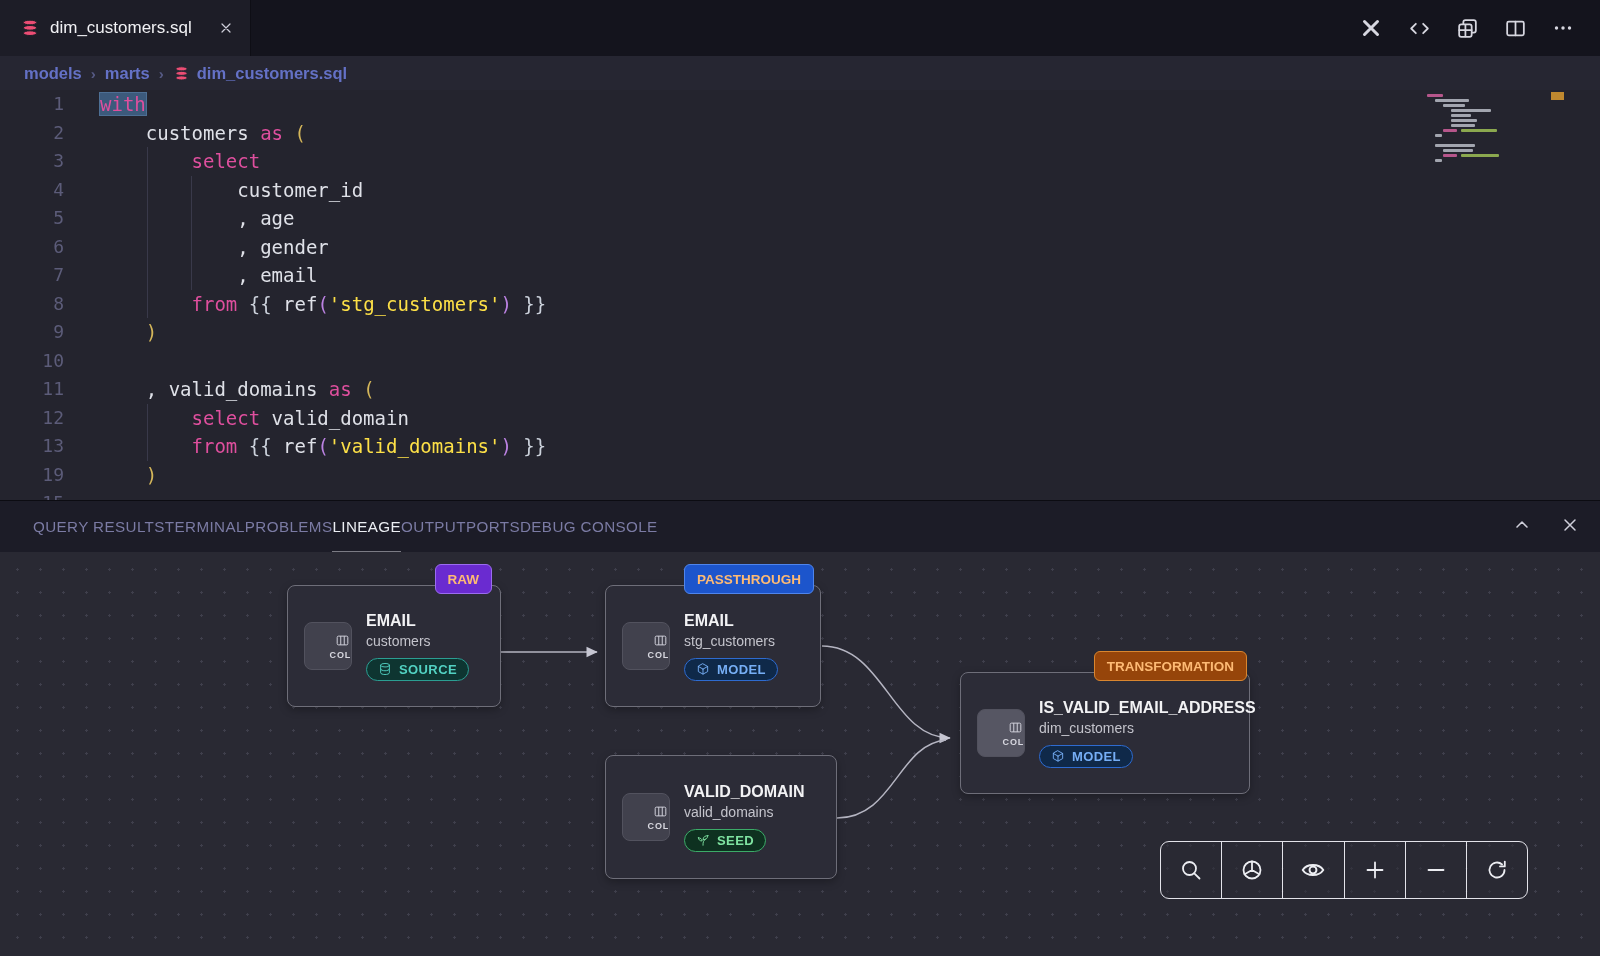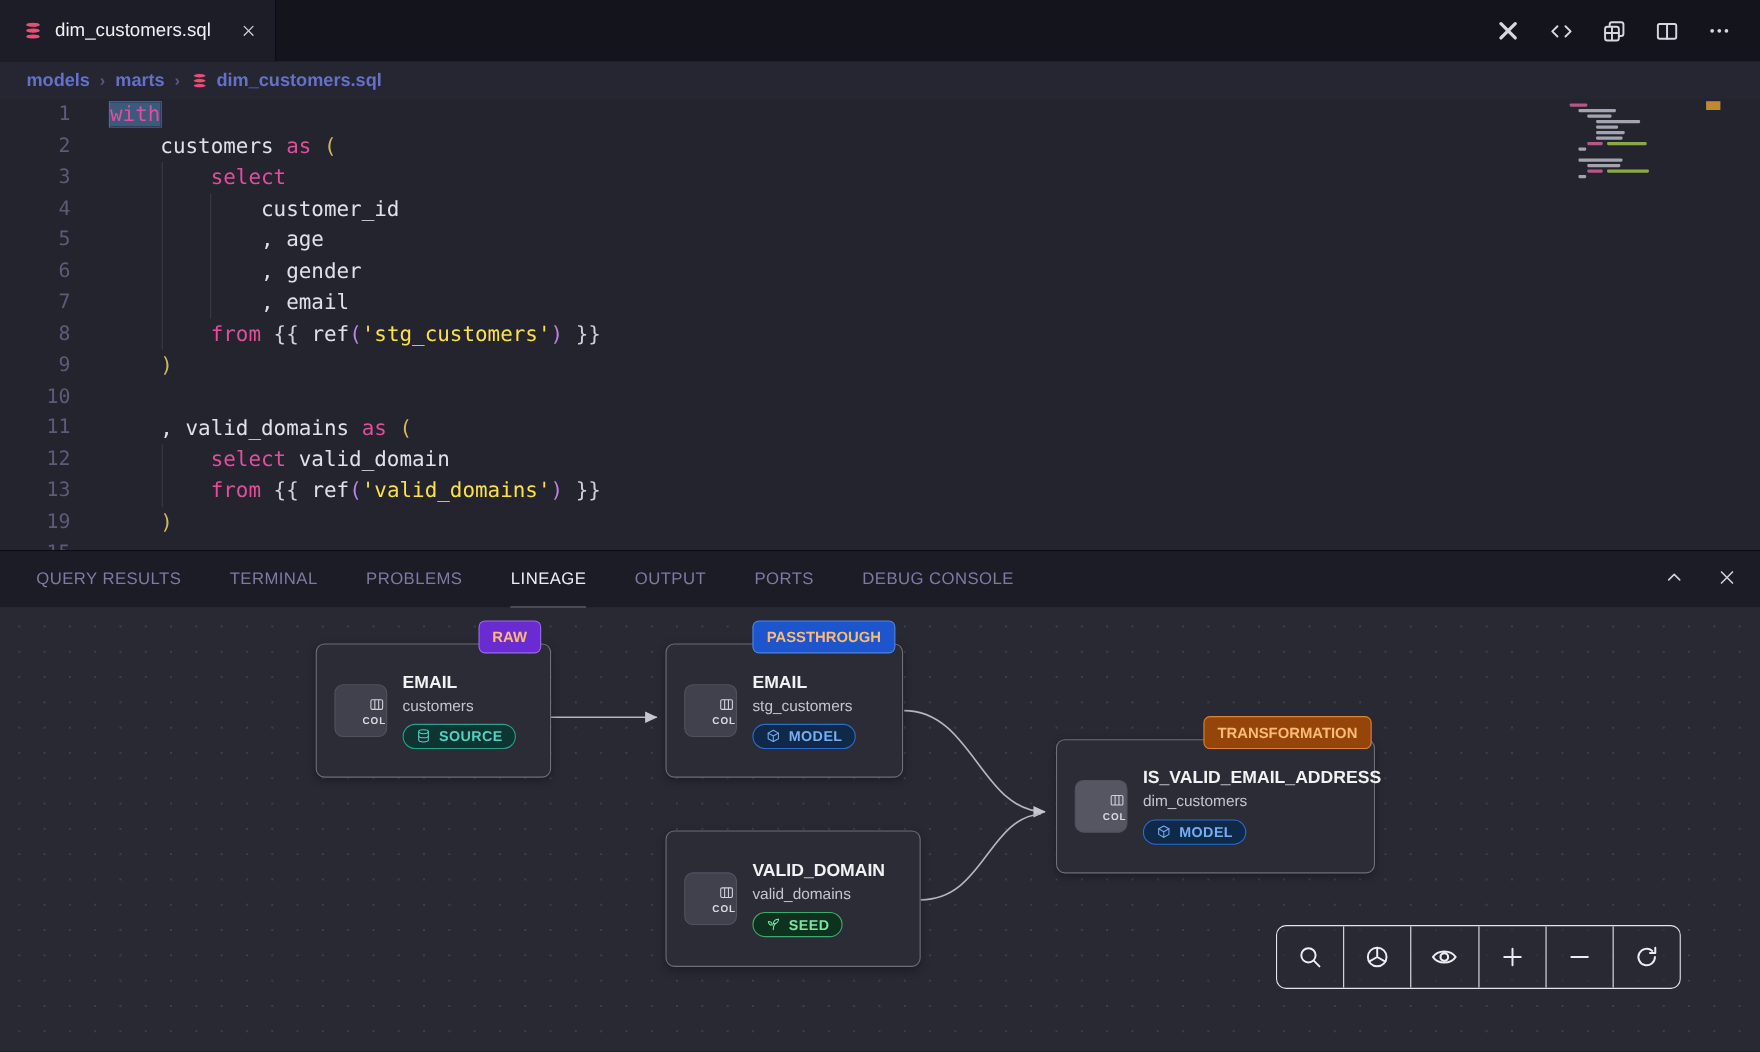--- a/index.html
+++ b/index.html
@@ -195,21 +195,21 @@
     <div class="mm" style="top:52px; left:10px; width:40px; background:#b9bcc6;"></div>
     <div class="mm" style="top:57px; left:18px; width:30px; background:#b9bcc6;"></div>
     <div class="mm" style="top:62px; left:18px; width:14px; background:#d05f9b;"></div>
     <div class="mm" style="top:62px; left:36px; width:38px; background:#9dbf55;"></div>
     <div class="mm" style="top:67px; left:10px; width:7px;  background:#b9bcc6;"></div>
   </div>
   <div class="ruler-mark"></div>
 </div>
 
 <div class="panelbar">
-  <div style="display:flex; gap:44px; height:52px;" id="panel-tabs">
+  <div style="display:flex; height:52px;" id="panel-tabs">
       <div class="ptab">QUERY RESULTS</div>
       <div class="ptab">TERMINAL</div>
       <div class="ptab">PROBLEMS</div>
       <div class="ptab active">LINEAGE</div>
       <div class="ptab">OUTPUT</div>
       <div class="ptab">PORTS</div>
       <div class="ptab">DEBUG CONSOLE</div>
     </div>
   <div class="panel-actions">
     <span class="picon">

